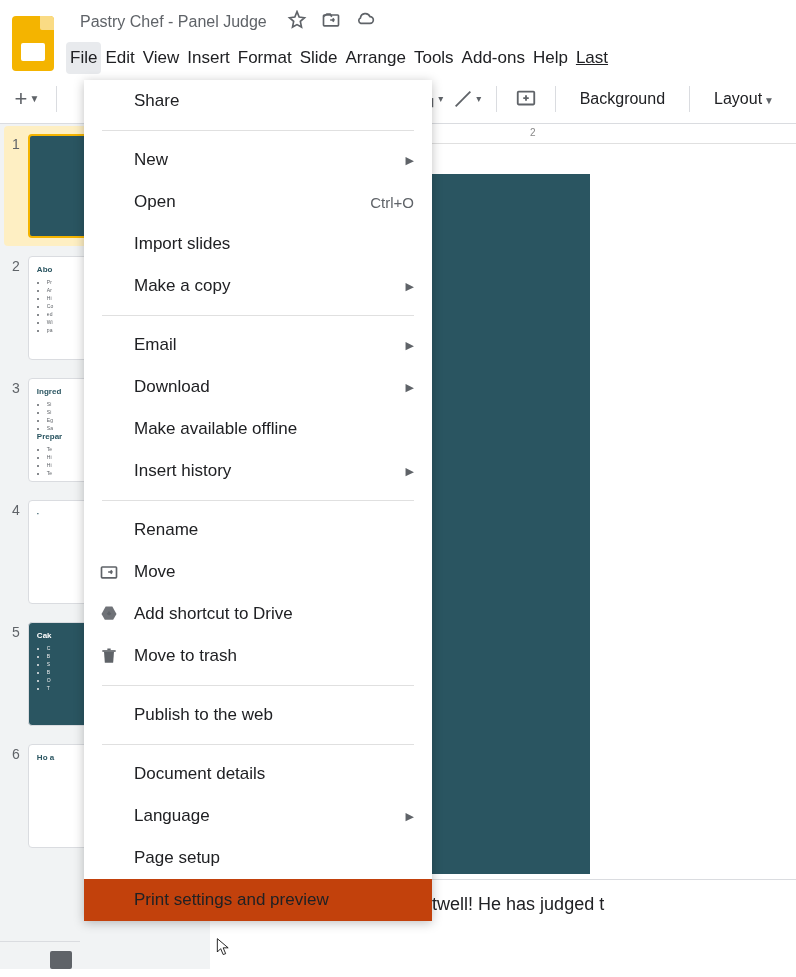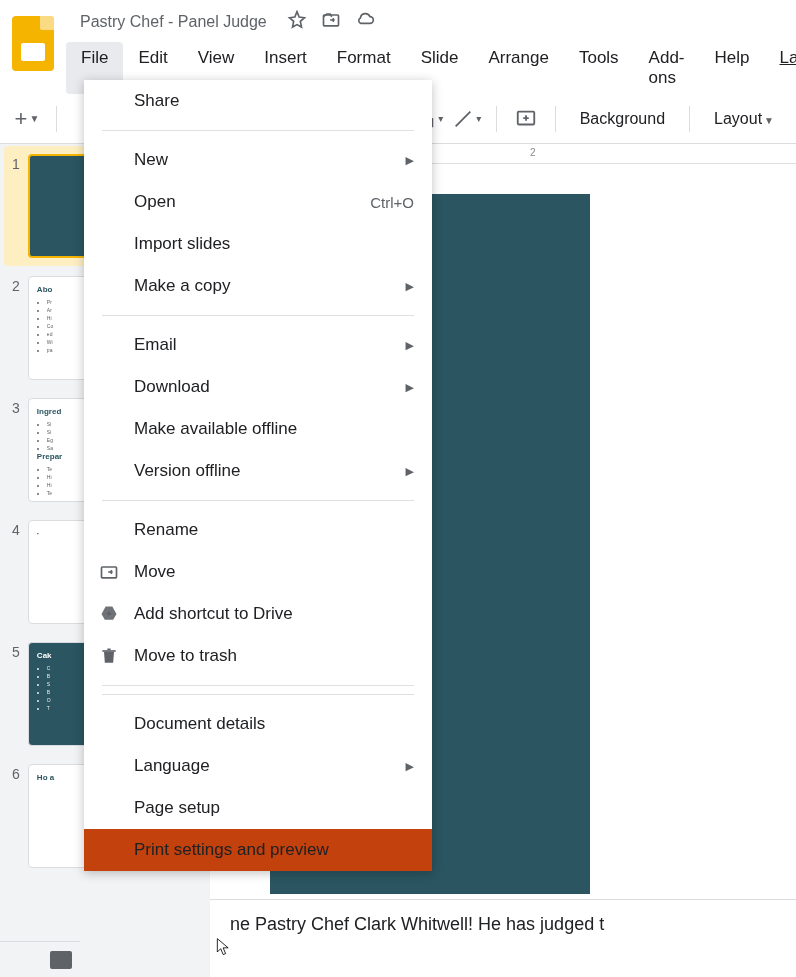--- a/index.html
+++ b/index.html
@@ -38,21 +38,21 @@
   border-radius: 0 4px 0 2px;
 }
 
 .titlearea { display: flex; flex-direction: column; }
 .title-row { display: flex; align-items: center; gap: 14px; }
 .doc-title { font-size: 16px; color: #5f6368; font-weight: 400; padding: 2px 6px; }
 .title-icons { display: flex; gap: 14px; color: #5f6368; }
 .title-icons svg { width: 20px; height: 20px; }
 
 .menubar { display: flex; gap: 0; margin-top: 8px; margin-left: -8px; }
-.menubar-item { padding: 6px 15px; font-size: 17px; color: #202124; cursor: pointer; border-radius: 4px; }
+.menubar-item { padding: 6px 4px; font-size: 17px; color: #202124; cursor: pointer; border-radius: 4px; }
 .menubar-item.active { background: #e8eaed; }
 .menubar-item.link { text-decoration: underline; }
 
 .toolbar {
   display: flex; align-items: center;
   padding: 6px 10px;
   border-bottom: 1px solid #dadce0;
   height: 50px;
   gap: 4px;
 }
@@ -370,21 +370,21 @@
       <span class="dd-arrow">▶</span>
     </div>
     <div class="dd-item">
       <span>Download</span>
       <span class="dd-arrow">▶</span>
     </div>
     <div class="dd-item">
       <span>Make available offline</span>
     </div>
     <div class="dd-item">
-      <span>Version offline</span>
+      <span>Insert history</span>
       <span class="dd-arrow">▶</span>
     </div>
     <div class="dd-sep"></div>
     <div class="dd-item">
       <span>Rename</span>
     </div>
     <div class="dd-item">
       <span class="dd-icon">
         <svg viewBox="0 0 24 24" fill="none" stroke="currentColor" stroke-width="2">
           <rect x="3" y="6" width="18" height="13" rx="1"></rect>
@@ -406,20 +406,23 @@
       <span class="dd-icon">
         <svg viewBox="0 0 24 24" fill="currentColor">
           <path d="M6 7h12l-1 13H7z"></path>
           <path d="M4 5h16v2H4z"></path>
           <path d="M10 3h4v2h-4z"></path>
         </svg>
       </span>
       <span>Move to trash</span>
     </div>
     <div class="dd-sep"></div>
+    <div class="dd-item">
+      <span>Publish to the web</span>
+    </div>
     <div class="dd-sep"></div>
     <div class="dd-item">
       <span>Document details</span>
     </div>
     <div class="dd-item">
       <span>Language</span>
       <span class="dd-arrow">▶</span>
     </div>
     <div class="dd-item">
       <span>Page setup</span>

